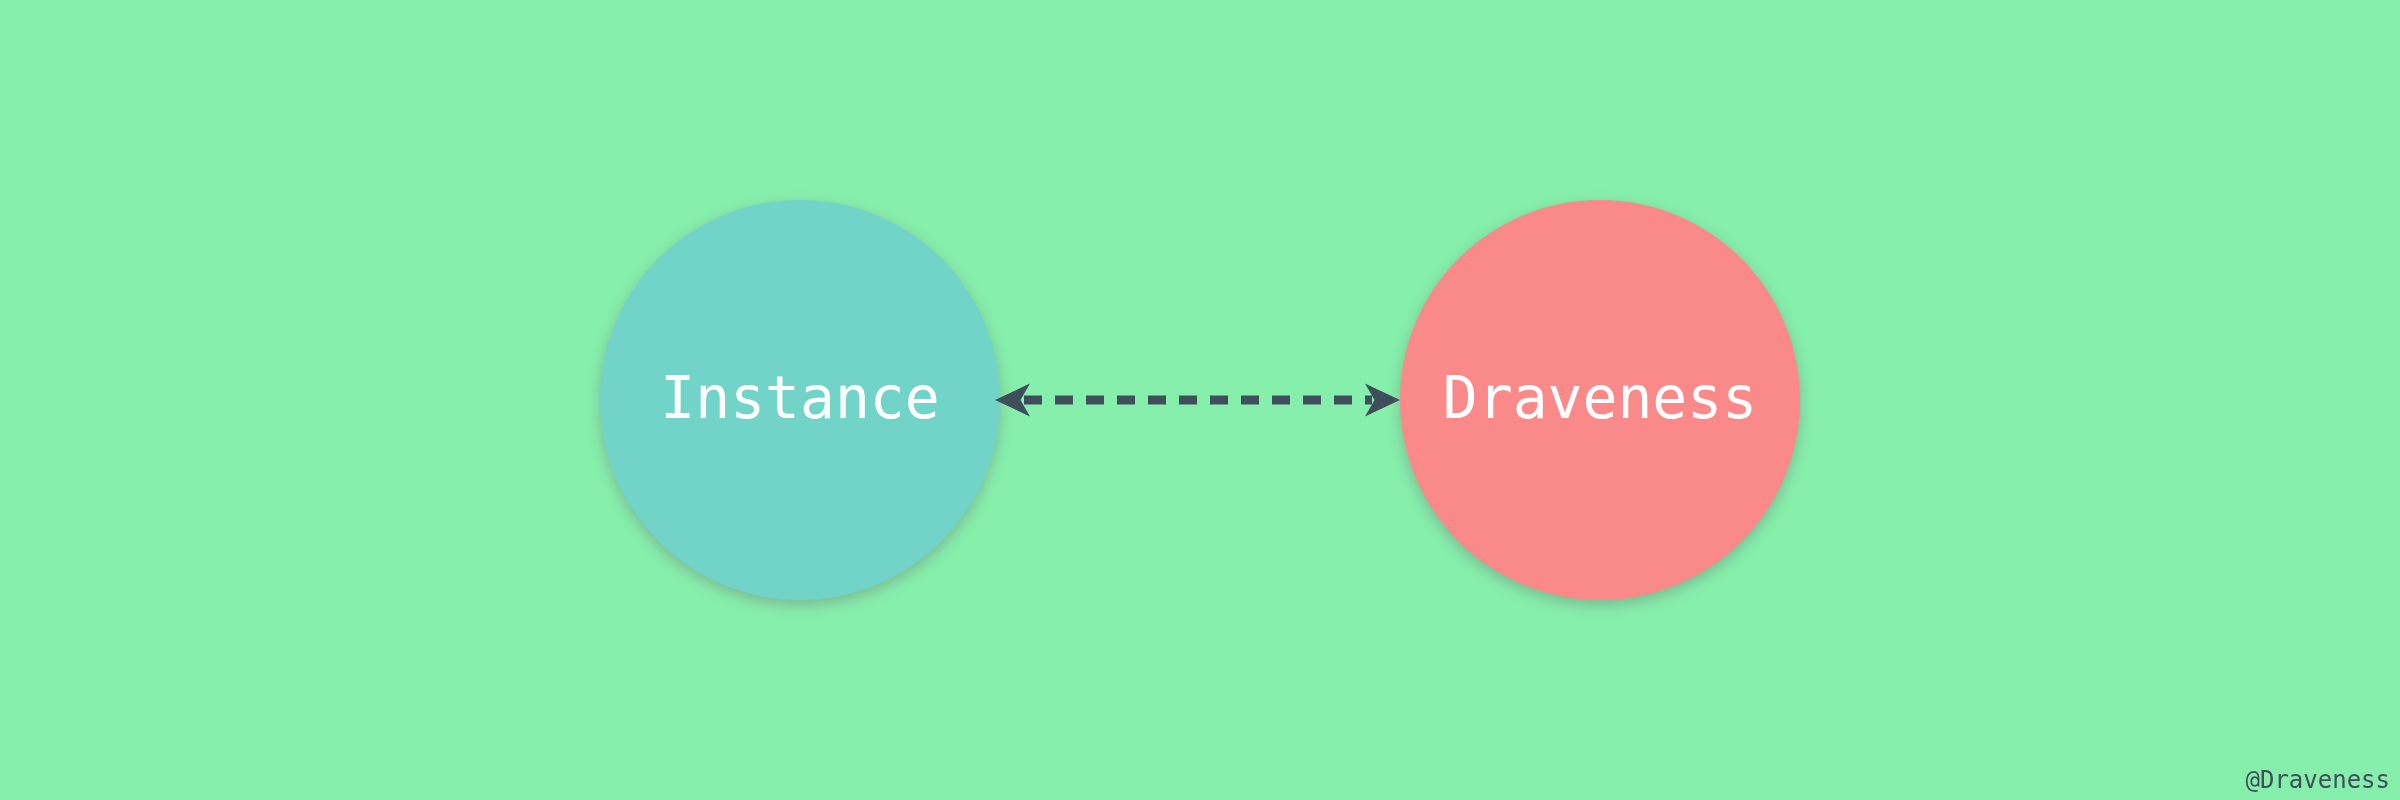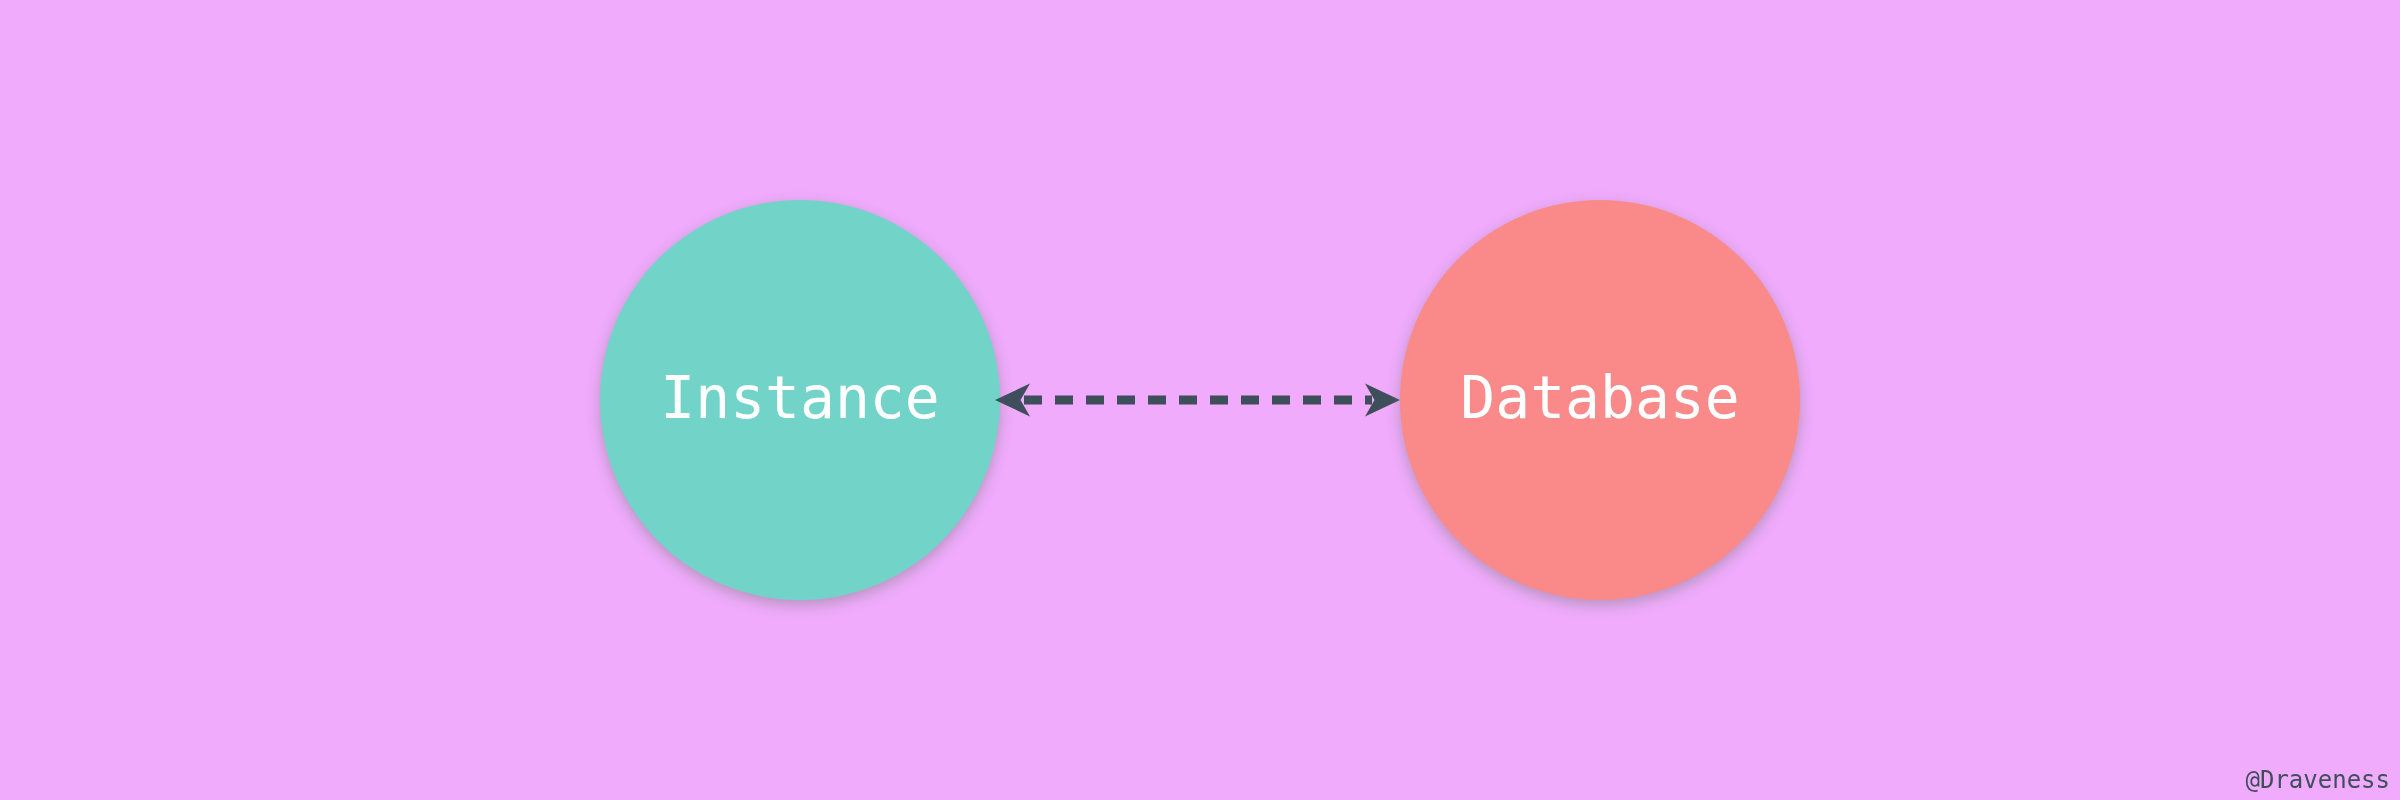--- a/index.html
+++ b/index.html
@@ -52,31 +52,31 @@
     bottom: 6px;
     font-size: 24px;
     font-weight: 400;
     color: #3E4E5A;
     white-space: nowrap;
   }
 </style>
 </head>
 <body>
 
-<div class="canvas" style="background: #f0abfc;">
+<div class="canvas" style="background: #86efac;">
 
   <div class="node node-instance" style="background: rgb(114, 212, 200);">
     <span class="node-label" style="color: rgb(255, 255, 255);">Instance</span>
   </div>
 
   <svg class="edge-svg" viewBox="0 0 415 44">
     <line x1="34" y1="22" x2="382" y2="22" stroke-width="9" stroke-dasharray="18 13" stroke="#3E4E5A"></line>
     <path d="M 5 22 L 40 5.5 L 30.5 22 L 40 38.5 Z" fill="#3E4E5A"></path>
     <path d="M 410 22 L 375 5.5 L 384.5 22 L 375 38.5 Z" fill="#3E4E5A"></path>
   </svg>
 
   <div class="node node-database" style="background: rgb(250, 138, 138);">
-    <span class="node-label" style="color: rgb(255, 255, 255);">Database</span>
+    <span class="node-label" style="color: rgb(255, 255, 255);">Draveness</span>
   </div>
 
   <div class="watermark" style="color: rgb(62, 78, 90);">@Draveness</div>
 
 </div>
 
 </body></html>

